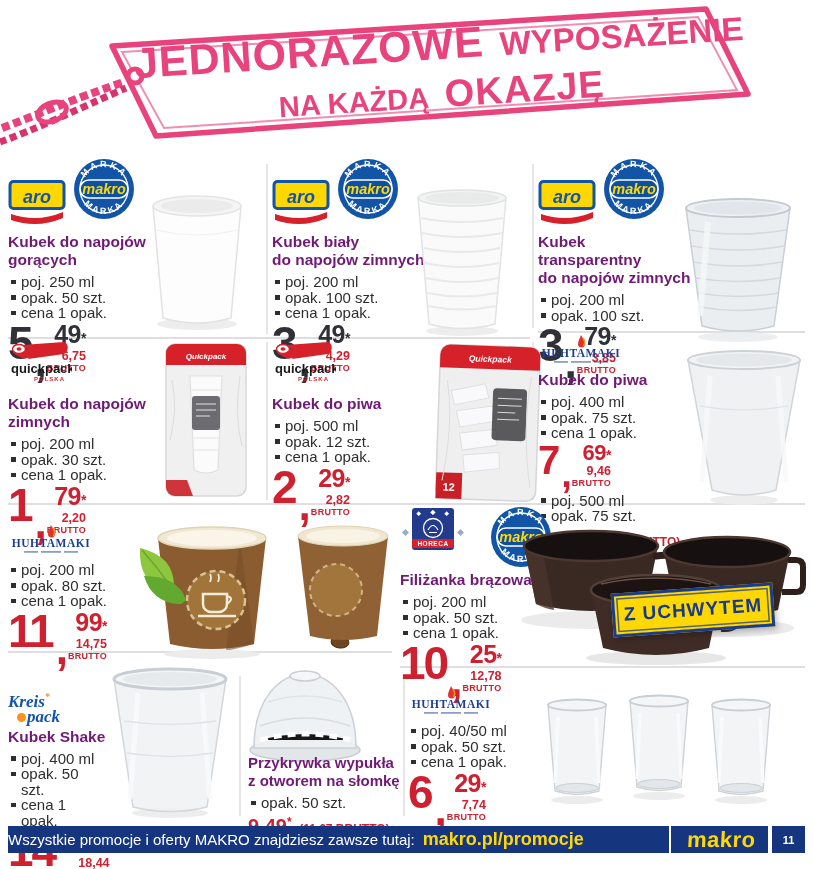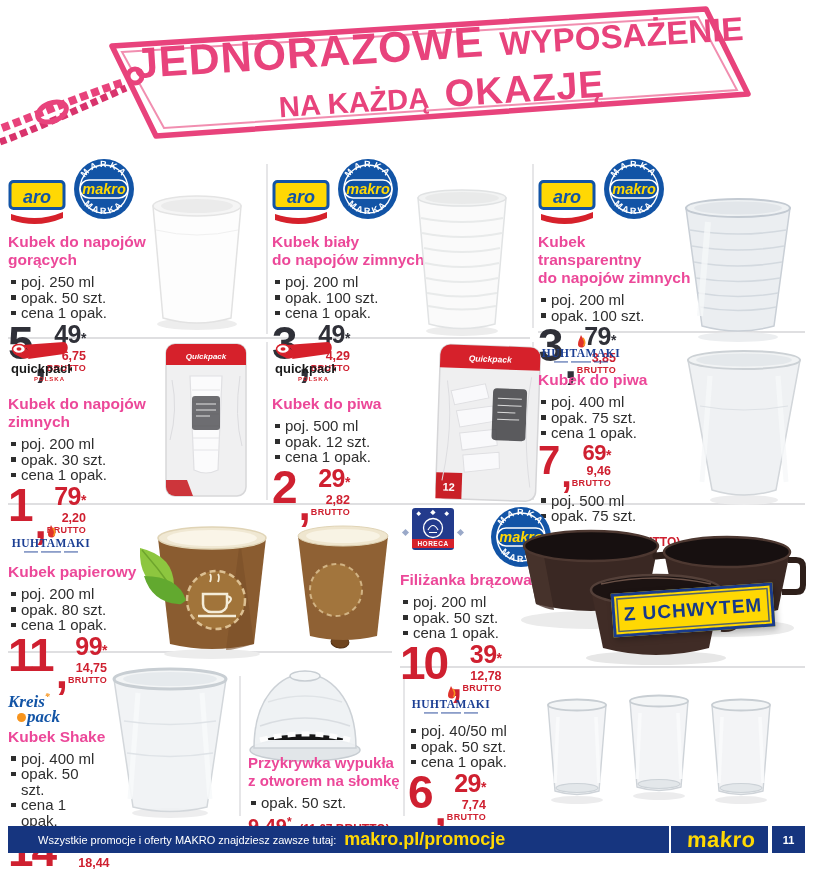--- a/index.html
+++ b/index.html
@@ -15,21 +15,21 @@
   .hb{font-size:43px;font-weight:800;letter-spacing:1px;}
   .hl{font-size:33px;font-weight:600;}
   .hl2{font-size:29px;font-weight:600;}
   .hb2{font-size:38px;font-weight:800;letter-spacing:1px;}
   .tl2{margin-top:4px;}
 
   
   .cell{position:absolute;}
   .txt{position:relative;width:160px;}
   .brand-row{display:flex;align-items:flex-start;}
-  .p-title{color:#ec4899;font-weight:bold;font-size:15.5px;line-height:18px;
+  .p-title{color:#701a75;font-weight:bold;font-size:15.5px;line-height:18px;
            white-space:pre-line;margin:3px 0 5px;}
   .p-bullets{list-style:none;margin:2px;padding:0;font-size:15px;color:#2e2e2e;}
   .p-bullets li{line-height:15.5px;padding-left:11px;position:relative;}
   .p-bullets li::before{content:"";position:absolute;left:1px;top:5.5px;width:4.5px;height:4.5px;background:#2e2e2e;}
   .p-bullets.second{margin-top:4px;}
 
   .price{display:flex;margin-top:3px;}
   .price.dark{color:#2f3038;}
   .price.red{color:#cf2030;}
   .p-int{font-size:46px;font-weight:800;line-height:38px;letter-spacing:-2px;}
@@ -59,21 +59,21 @@
       box-shadow:inset 0 0 0 2px #ffd803, inset 0 0 0 3.5px rgba(26,60,140,0.75), 2px 3px 6px rgba(0,0,0,0.25);
       display:flex;align-items:center;justify-content:center;transform:rotate(-4deg);
       color:#173a8a;font-weight:800;font-size:19px;letter-spacing:1px;white-space:nowrap;}
 
   .hr{position:absolute;height:2px;background:#dfdfe1;}
   .vr{position:absolute;width:2px;background:#e6e6e8;}
 
   
   .footer-bar{position:absolute;left:8px;top:826px;width:760px;height:27px;background:#16357f;
               display:flex;align-items:center;}
-  .f-text{color:#fff;font-size:11px;margin-left:30px;}
+  .f-text{color:#fff;font-size:15px;}
   .f-link{color:#ffd803;font-weight:800;font-size:18px;margin-left:8px;cursor:pointer;}
   .f-logo-wrap{margin-left:auto;height:100%;display:flex;align-items:center;
                border-left:2px solid #fff;padding:0 12px 0 16px;}
   .f-logo{color:#ffd803;font-size:22px;font-weight:800;transform:skewX(-3deg);letter-spacing:0.5px;}
   .page-num{position:absolute;left:772px;top:826px;width:33px;height:27px;background:#16357f;
             color:#fff;font-size:11px;font-weight:bold;display:flex;align-items:center;justify-content:center;}
 </style>
 </head>
 <body>
 
@@ -424,21 +424,20 @@
       <svg width="86" height="32" viewBox="0 0 86 32" style="margin-top:18px">
         <path d="M43,1 C45,5 48,7 47,11 C46,14.5 40,14.5 40,10.5 C40,7 41.5,5 43,1 Z" fill="#e0332c"></path>
         <path d="M45,4 C47,7 47.5,9.5 45.5,12" stroke="#f7941d" stroke-width="1.6" fill="none"></path>
         <text x="43" y="23" text-anchor="middle" font-size="11.5" font-weight="bold" fill="#1c3f94" font-family="Liberation Serif,serif" letter-spacing="0.5">HUHTAMAKI</text>
         <g fill="#1c3f94" opacity="0.5">
             <rect x="16" y="27" width="14" height="1.8"></rect>
             <rect x="33" y="27" width="20" height="1.8"></rect>
             <rect x="56" y="27" width="14" height="1.8"></rect>
           </g>
       </svg>
-      <div class="p-title">Kubek papierowy</div>
       <ul class="p-bullets">
         <li><span>poj. 200 ml</span></li>
         <li><span>opak. 80 szt.</span></li>
         <li><span>cena 1 opak.</span></li>
       </ul>
       <div class="price red">
         <span class="p-int">11</span>
         <div class="p-rest">
           <span class="p-cents"><span>99</span><span class="p-star">*</span></span>
           <div class="p-bottom">
@@ -513,21 +512,21 @@
       </div>
       <div class="p-title">Filiżanka brązowa</div>
       <ul class="p-bullets">
         <li><span>poj. 200 ml</span></li>
         <li><span>opak. 50 szt.</span></li>
         <li><span>cena 1 opak.</span></li>
       </ul>
       <div class="price red">
         <span class="p-int">10</span>
         <div class="p-rest">
-          <span class="p-cents"><span>39</span><span class="p-star">*</span></span>
+          <span class="p-cents"><span>25</span><span class="p-star">*</span></span>
           <div class="p-bottom">
             <span class="p-comma">,</span>
             <span class="p-brutto">
                 <span>12,78</span>
                 <span class="bl">BRUTTO</span>
               </span>
           </div>
         </div>
       </div>
     </div>

